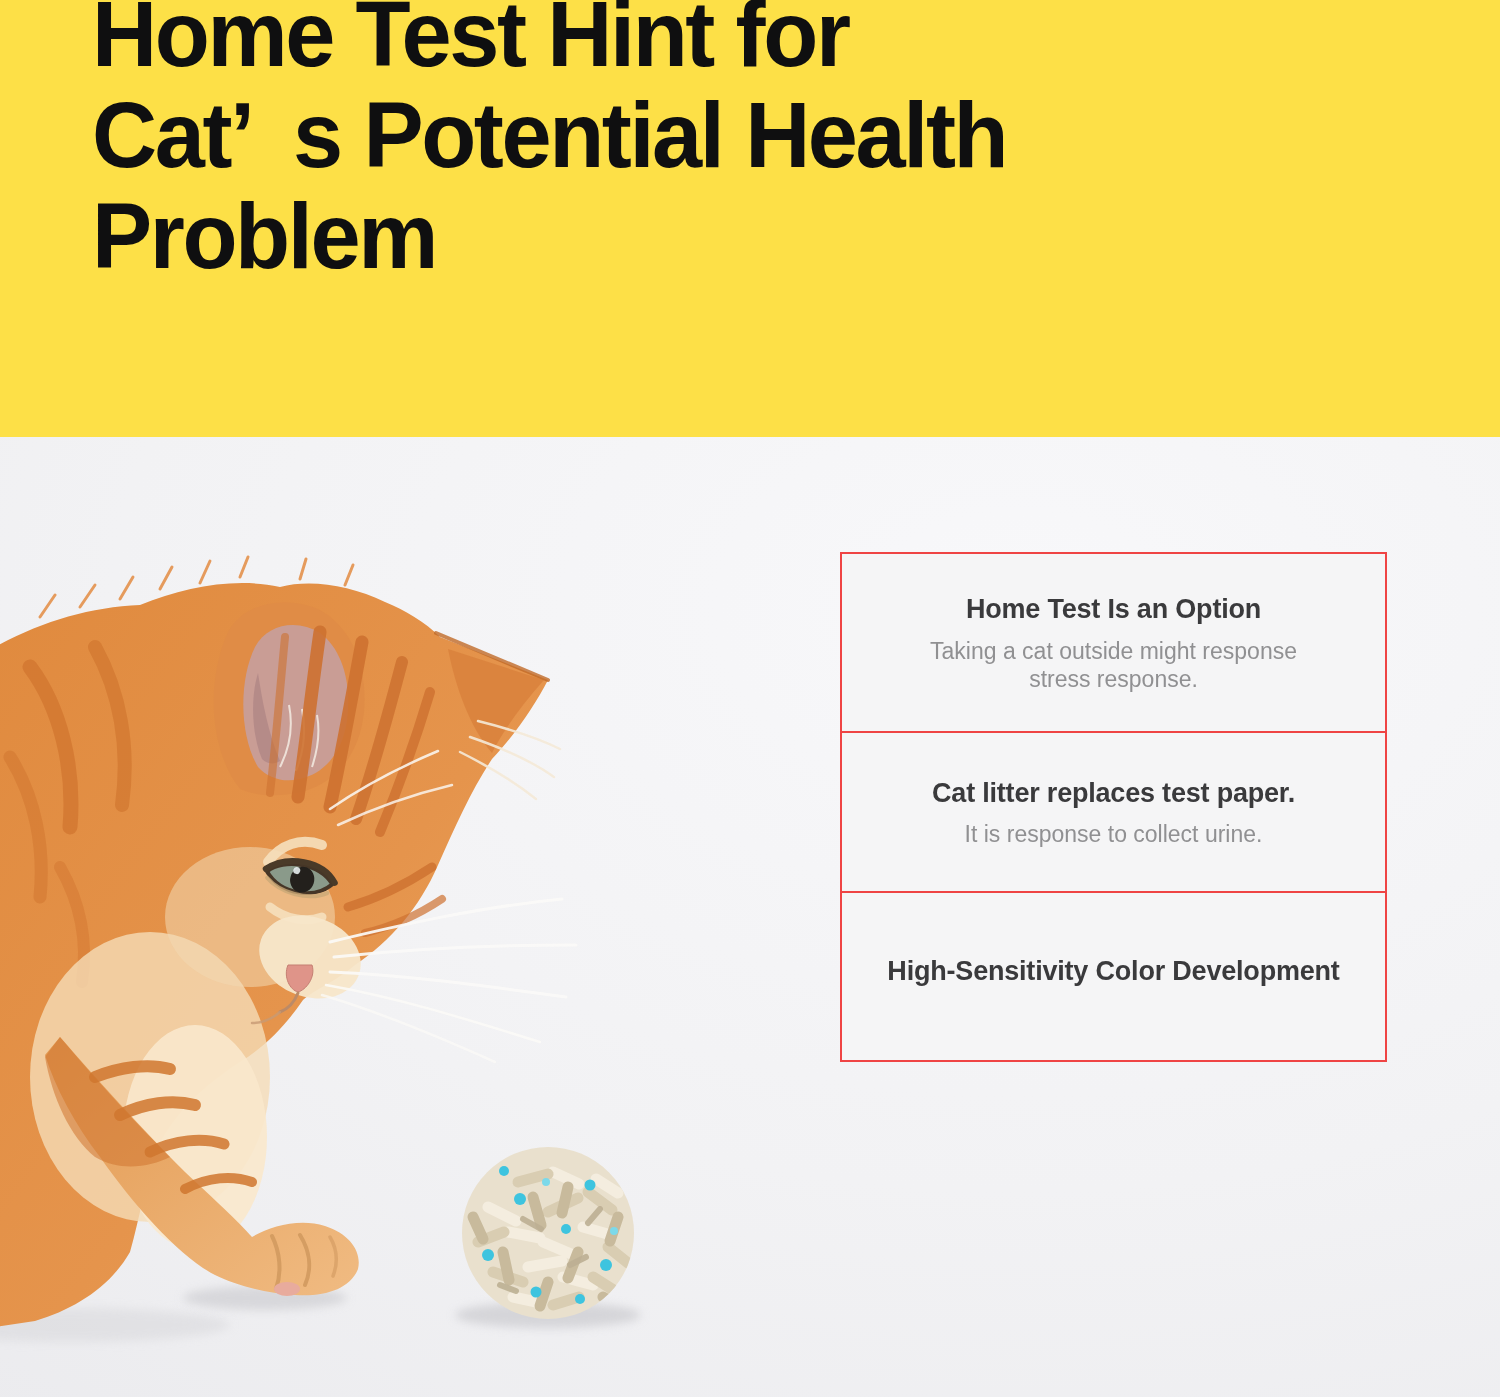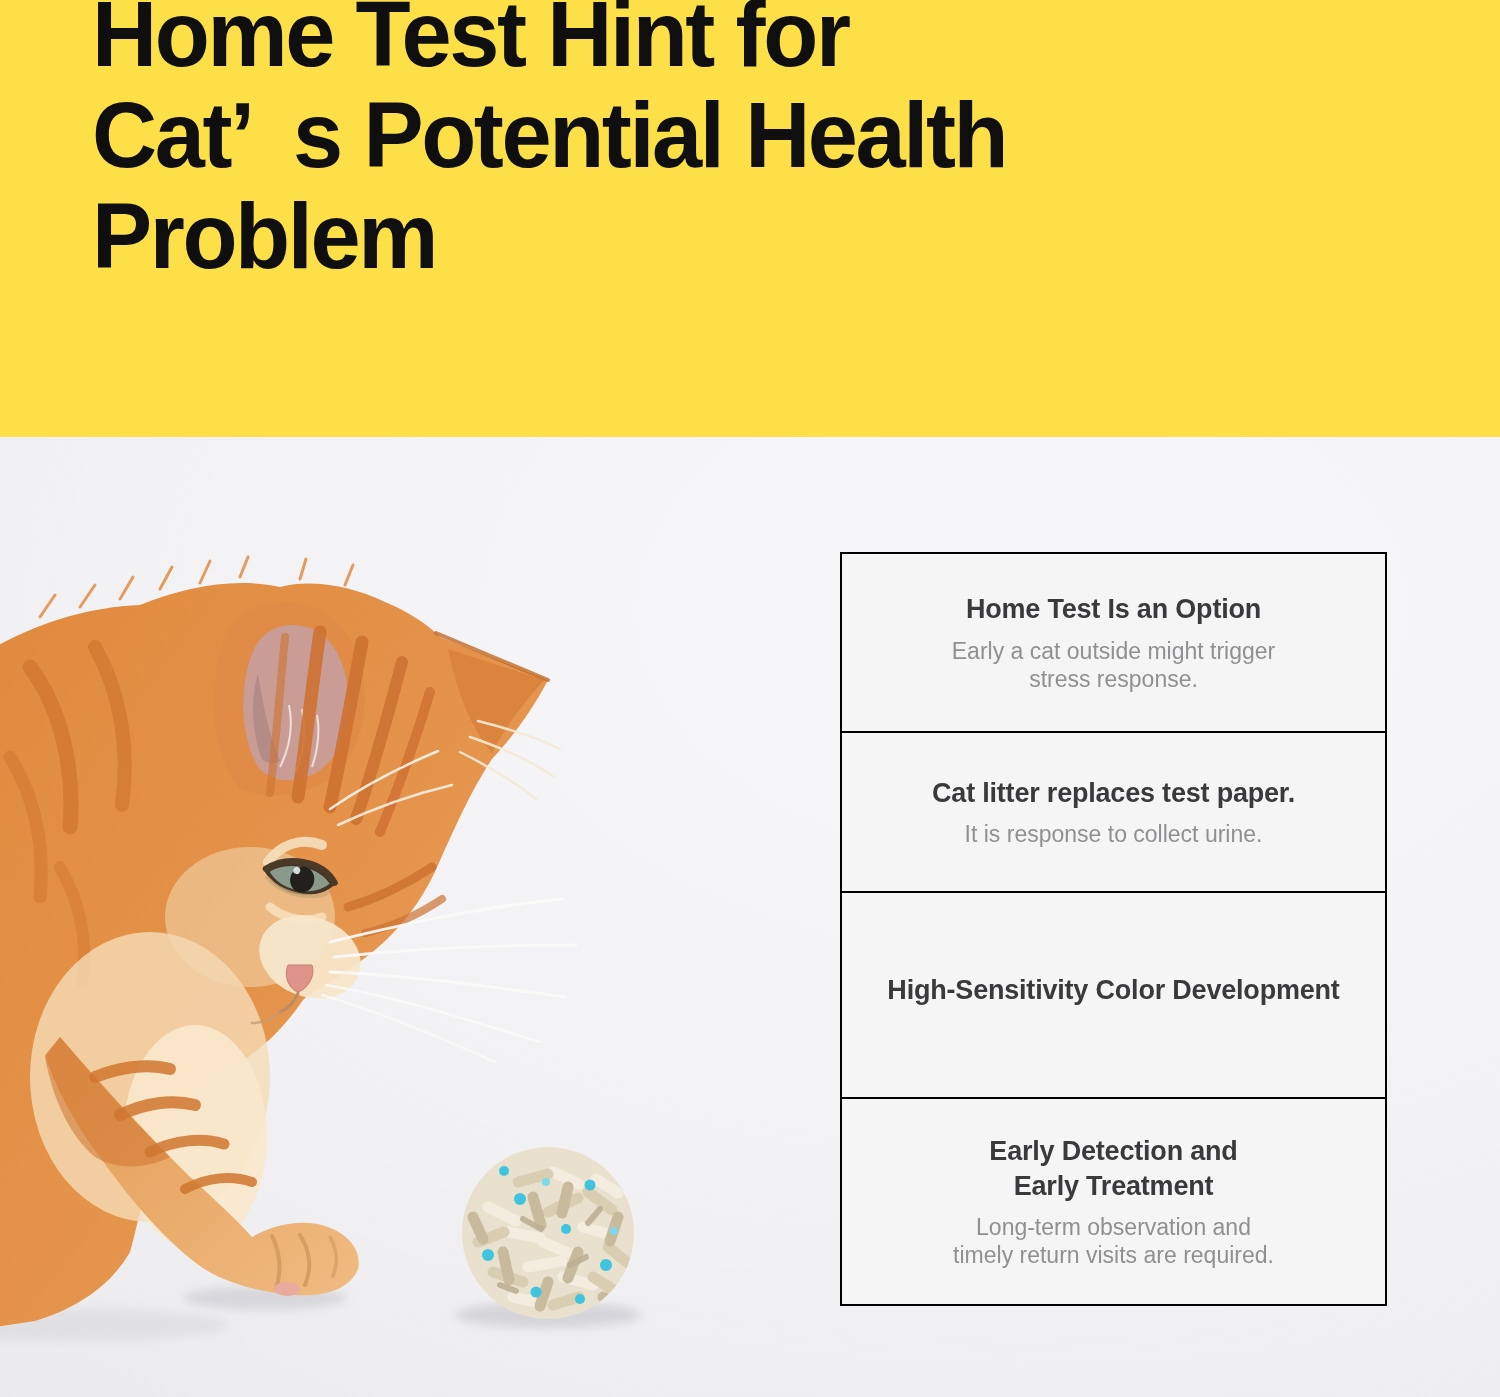--- a/index.html
+++ b/index.html
@@ -11,26 +11,26 @@
     position:absolute;left:92px;top:-16px;margin:0;
     font-size:93px;line-height:101px;font-weight:700;color:#0f0f10;
     letter-spacing:-2.5px;white-space:pre-wrap;
     transform:scaleX(.97);transform-origin:left top;
   }
   .photo{position:absolute;left:0;top:437px;width:1500px;height:960px;}
   .photo svg{display:block;width:100%;height:100%;}
   .cards{position:absolute;left:840px;top:552px;width:547px;}
   .card{
     box-sizing:border-box;width:100%;margin-top:-2px;
-    border:2px solid #000000;background:#f5f5f6;
+    border:2px solid #ef4444;background:#f5f5f6;
     display:flex;flex-direction:column;justify-content:center;align-items:center;
     text-align:center;padding:8px 14px;
   }
   .card:first-child{margin-top:0;}
-  .card.h1{height:181px;} .card.h2{height:162px;} .card.h3{height:208px;} .card.h4{height:209px;}
+  .card.h1{height:181px;} .card.h2{height:162px;} .card.h3{height:171px;} .card.h4{height:209px;}
   .card h2{
     margin:0 0 9px;font-size:27px;line-height:1.3;font-weight:700;
     color:#3a3a3c;letter-spacing:-.2px;white-space:pre-line;
   }
   .card p{
     margin:0;font-size:23px;line-height:1.22;color:#909092;white-space:pre-line;
   }
 </style>
 </head>
 <body>
@@ -264,31 +264,25 @@
               <circle cx="66" cy="-6" r="4" fill="#7cd9ea"></circle>
           </g>
         </g>
       </g>
     </svg>
   </div>
 
   <div class="cards">
     <section class="card h1">
       <h2>Home Test Is an Option</h2>
-      <p>Early a cat outside might trigger
+      <p>Taking a cat outside might response
 stress response.</p>
     </section>
     <section class="card h2">
       <h2>Cat litter replaces test paper.</h2>
       <p>It is response to collect urine.</p>
     </section>
     <section class="card h3">
       <h2>High-Sensitivity Color Development</h2>
     </section>
-    <section class="card h4">
-      <h2>Early Detection and
-Early Treatment</h2>
-      <p>Long-term observation and
-timely return visits are required.</p>
-    </section>
   </div>
 
 </div>
 
 </body></html>

